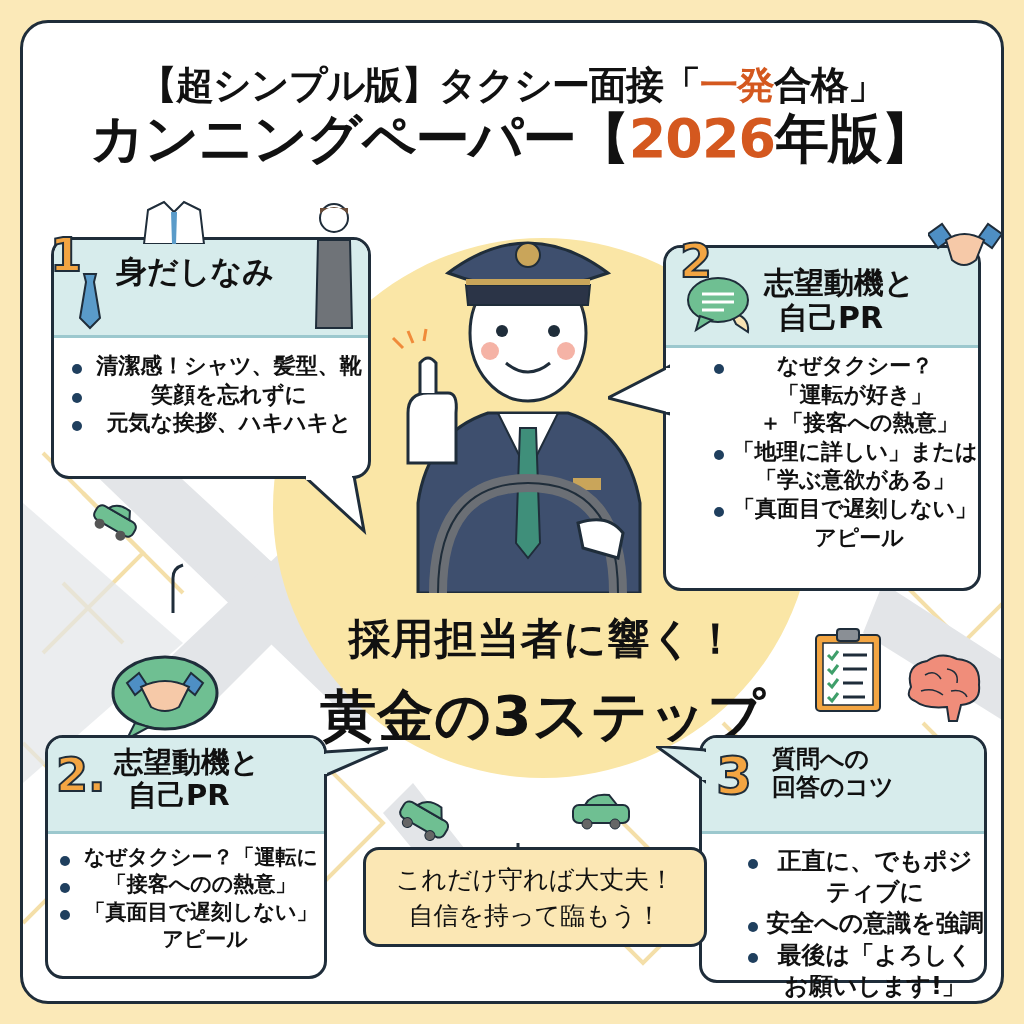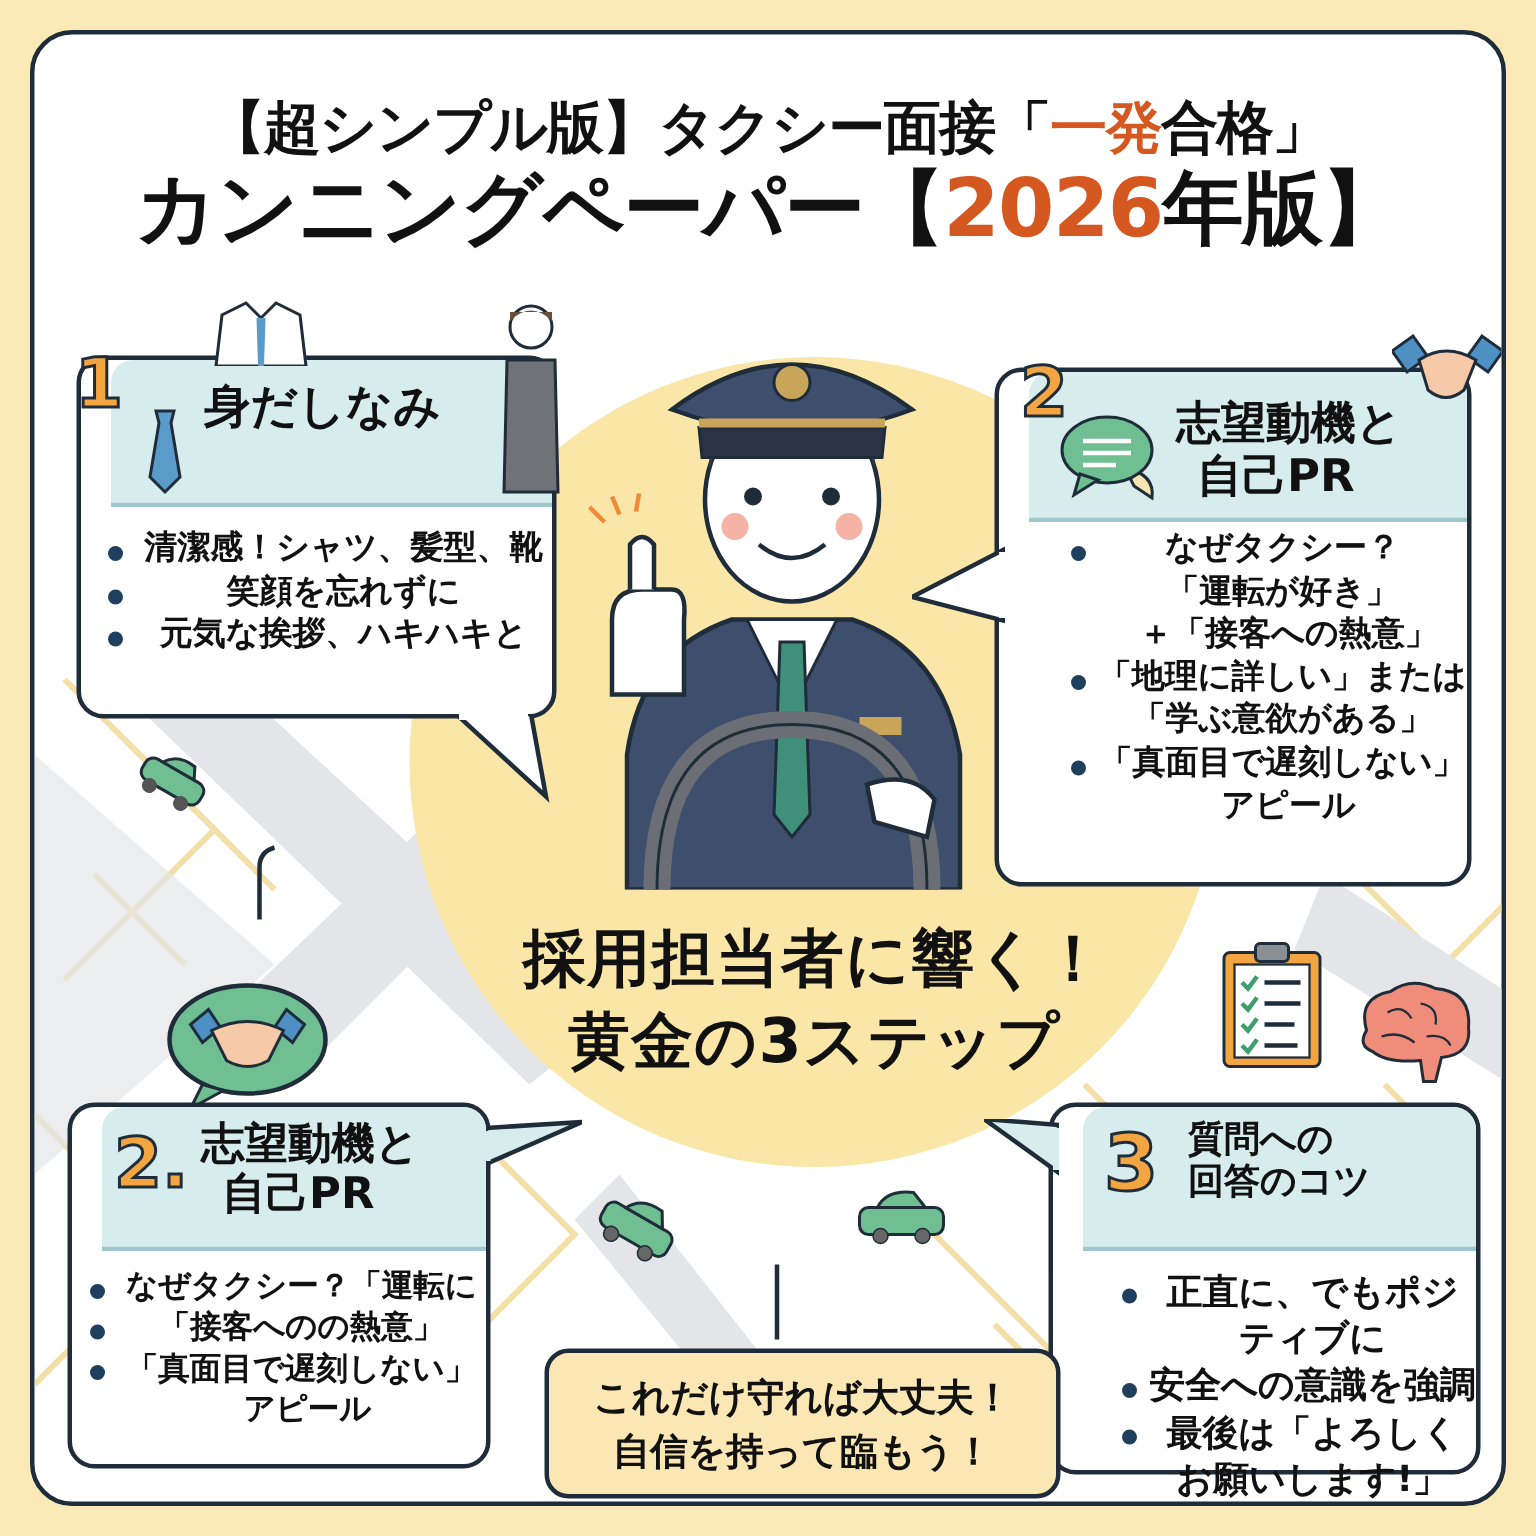--- a/index.html
+++ b/index.html
@@ -27,46 +27,45 @@
   .title .l2 { font-size: 54px; letter-spacing: -1px; white-space: nowrap; margin-top: 4px; }
   .accent { color: #d4581f; }
 
   .panel {
     position: absolute; background: #fff; border: 3px solid #1f2d3a;
     border-radius: 18px; overflow: visible;
   }
   .panel-head {
     background: #d7ecec; border-radius: 15px 15px 0 0; position: relative;
     border-bottom: 3px solid #9cc8ce;
-    margin-left: 20px;
   }
   .panel-title { font-weight: bold; font-size: 30px; color: #111; line-height: 1.15; }
   .num {
     position: absolute; font-weight: bold; color: #f3a542;
     -webkit-text-stroke: 2px #1f2d3a; font-family: "DejaVu Sans", sans-serif;
   }
   .bullets { list-style: none; font-weight: bold; color: #111; text-align: center; }
   .bullets li { position: relative; padding-left: 22px; line-height: 1.3; }
   .bullets li::before {
     content: ""; position: absolute; left: 4px; top: 0.55em;
     width: 10px; height: 10px; border-radius: 50%; background: #1f3f5e;
   }
   .bullets li .sub { display: block; }
 
   .center-text {
     position: absolute; left: 240px; top: 588px; width: 560px; text-align: center;
     font-weight: bold; color: #111;
   }
   .center-text .c1 { font-size: 42px; letter-spacing: 1px; }
-  .center-text .c2 { font-size: 41px; letter-spacing: 1px; margin-top: 0; }
+  .center-text .c2 { font-size: 56px; letter-spacing: 1px; margin-top: 12px; }
 
   .footer-box {
-    position: absolute; left: 340px; top: 876px; width: 344px; height: 100px;
+    position: absolute; left: 340px; top: 824px; width: 344px; height: 100px;
     background: #fbe7b4; border: 3px solid #1f2d3a; border-radius: 16px;
-    text-align: center; font-weight: bold; font-size: 25px; color: #111;
+    text-align: center; font-weight: normal; font-size: 25px; color: #111;
     padding-top: 12px; line-height: 1.45;
   }
   svg { display: block; }
   .abs { position: absolute; }
 </style>
 </head>
 <body>
 
 <div class="card">
 

